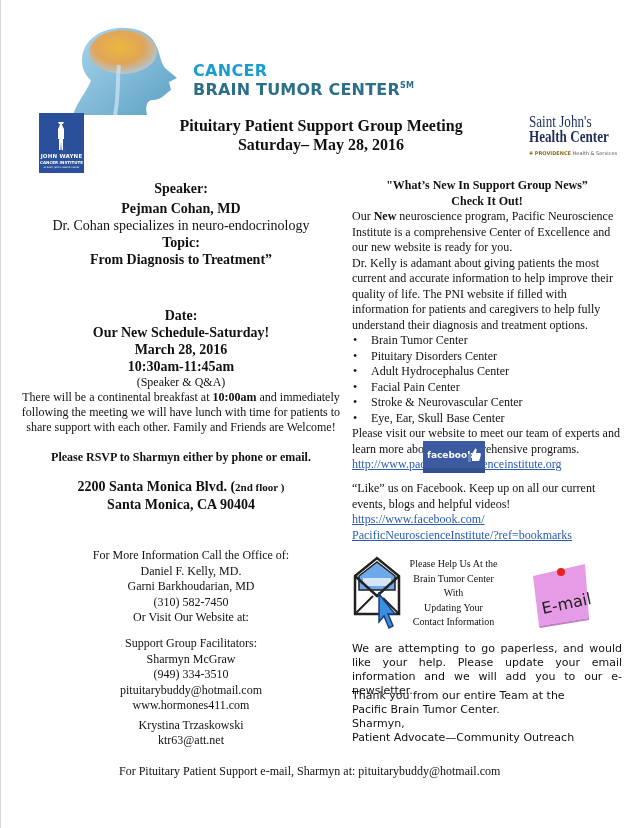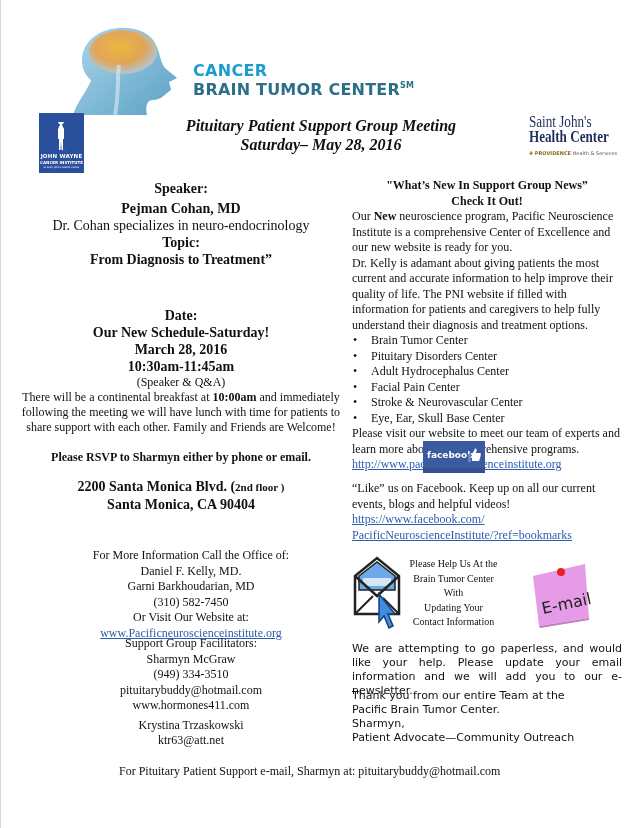--- a/index.html
+++ b/index.html
@@ -18,21 +18,21 @@
   .jw .t1 { position: absolute; left: 0; width: 45px; top: 40px; font-size: 5.5px; font-weight: bold; letter-spacing: 0.2px; }
   .jw .t2 { position: absolute; left: 0; width: 45px; top: 47px; font-size: 4px; font-weight: bold; }
   .jw .t3 { position: absolute; left: 0; width: 45px; top: 53px; font-size: 2.5px; }
 
   .sj { position: absolute; left: 528px; top: 114px; color: #1e2d5c; font-family: "Liberation Serif", serif; line-height: 15px; }
   .sj .a { font-size: 16px; transform: scaleX(0.82); transform-origin: left; display: block; white-space: nowrap; }
   .sj .b { font-size: 16px; transform: scaleX(0.82); transform-origin: left; display: block; white-space: nowrap; }
   .sj .c { font-size: 5px; font-family: "DejaVu Sans", sans-serif; color: #555; margin-top: 2px; white-space: nowrap; }
   .sj .c b { color: #8a6d1e; }
 
-  .title { position: absolute; left: 130px; top: 116px; width: 380px; text-align: center; font-weight: bold; font-size: 16px; line-height: 19px; font-style: italic; }
+  .title { position: absolute; left: 130px; top: 116px; width: 380px; text-align: center; font-weight: bold; font-size: 16px; line-height: 19px; }
 
   
   .lcol { position: absolute; left: 20px; width: 320px; text-align: center; }
   .b { font-weight: bold; }
   .s14 { font-size: 14px; line-height: 17px; }
   .s12 { font-size: 12px; line-height: 14px; }
   .small-bold { font-size: 11px; }
 
   .contact { position: absolute; left: 80px; width: 220px; text-align: center; font-size: 12px; line-height: 15.5px; }
   a.link { color: #2a5db0; text-decoration: underline; }
@@ -125,21 +125,20 @@
     <div class="b s14" style="margin-top:14px;"><span>2200 Santa Monica Blvd. (</span><span class="small-bold">2nd floor )</span></div>
     <div class="b s14">Santa Monica, CA 90404</div>
   </div>
 
   <div class="contact" style="top:548px;">
     <div>For More Information Call the Office of:</div>
     <div>Daniel F. Kelly, MD.</div>
     <div>Garni Barkhoudarian, MD</div>
     <div>(310) 582-7450</div>
     <div>Or Visit Our Website at:</div>
-    <a class="link">www.Pacificneuroscienceinstitute.org</a>
   </div>
 
   <div class="contact" style="top:636px;">
     <div>Support Group Facilitators:</div>
     <div>Sharmyn McGraw</div>
     <div>(949) 334-3510</div>
     <div>pituitarybuddy@hotmail.com</div>
     <div>www.hormones411.com</div>
     <div style="margin-top:4px;">Krystina Trzaskowski</div>
     <div>ktr63@att.net</div>

